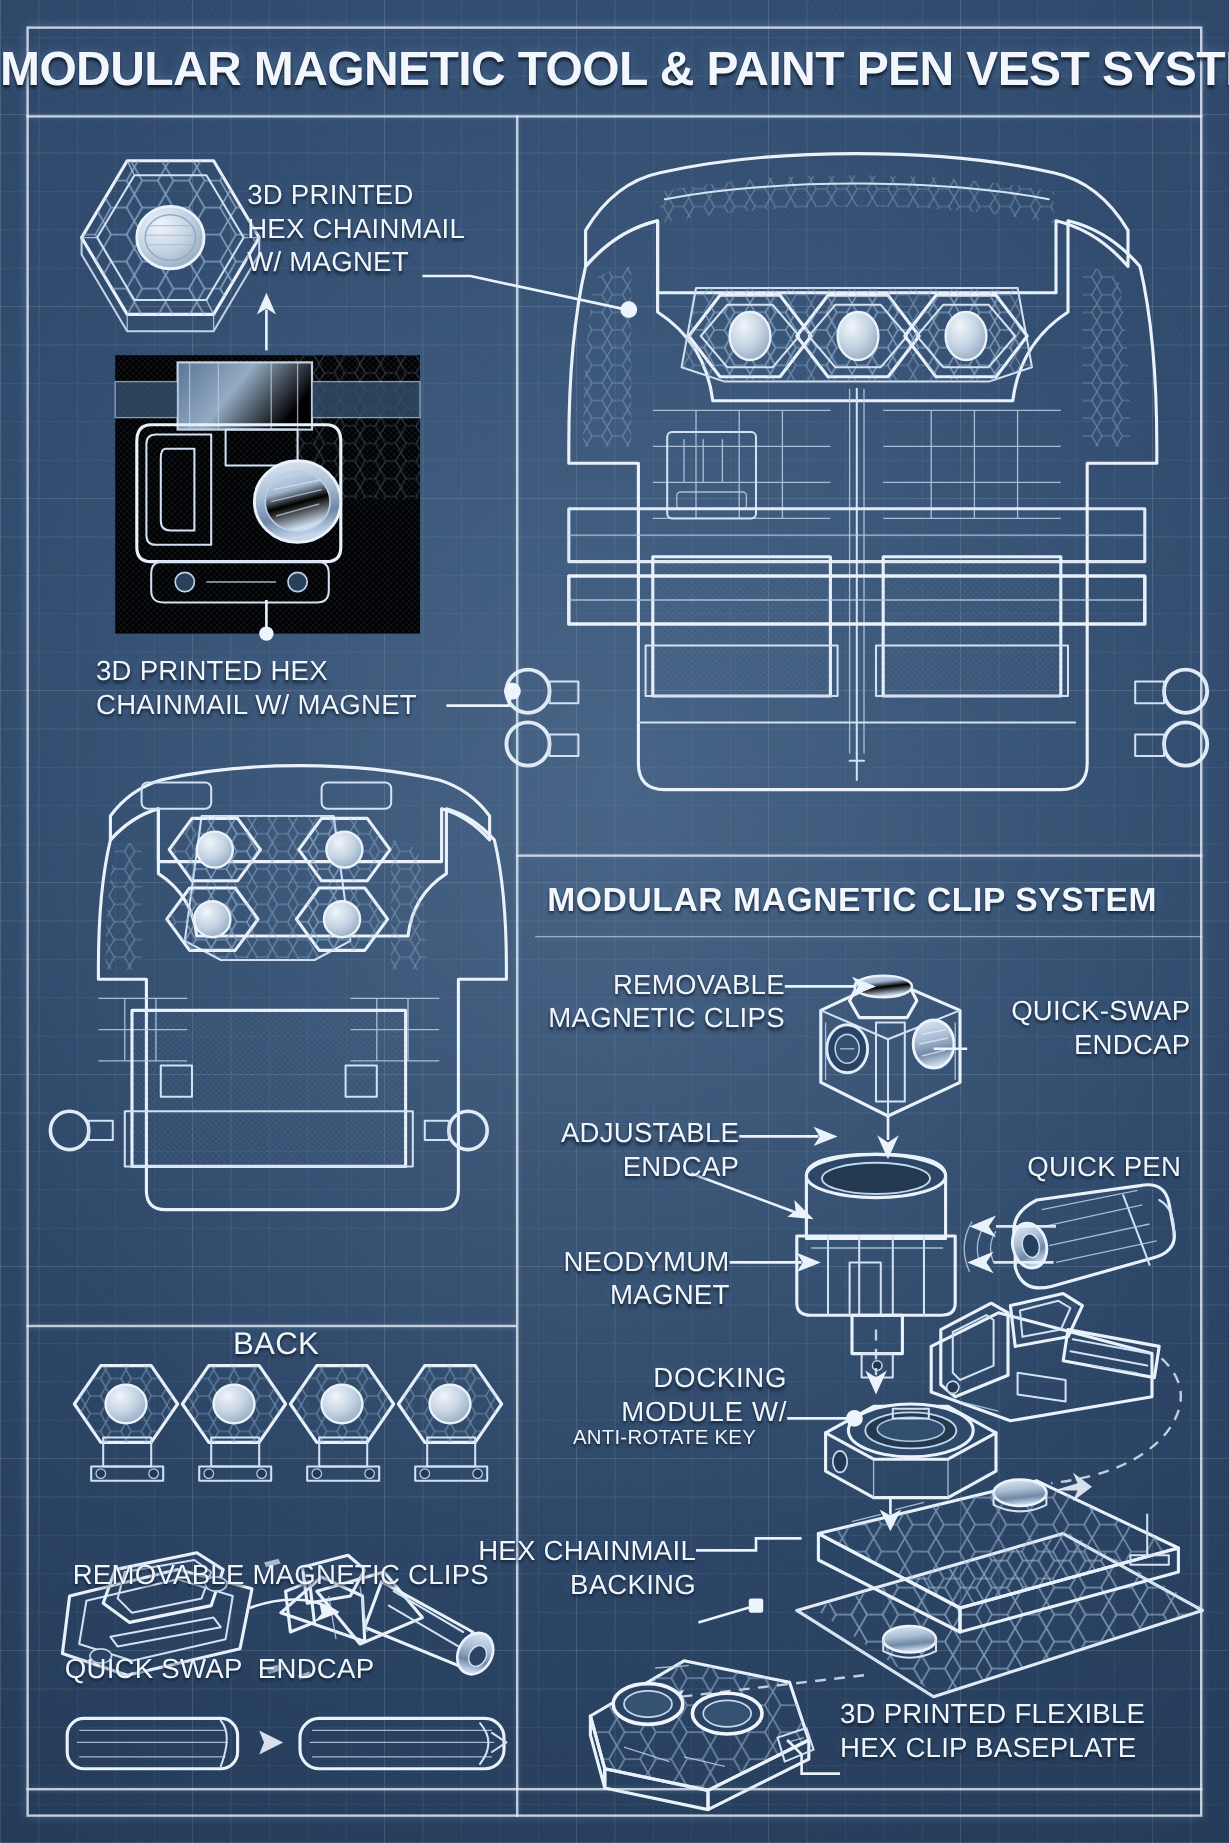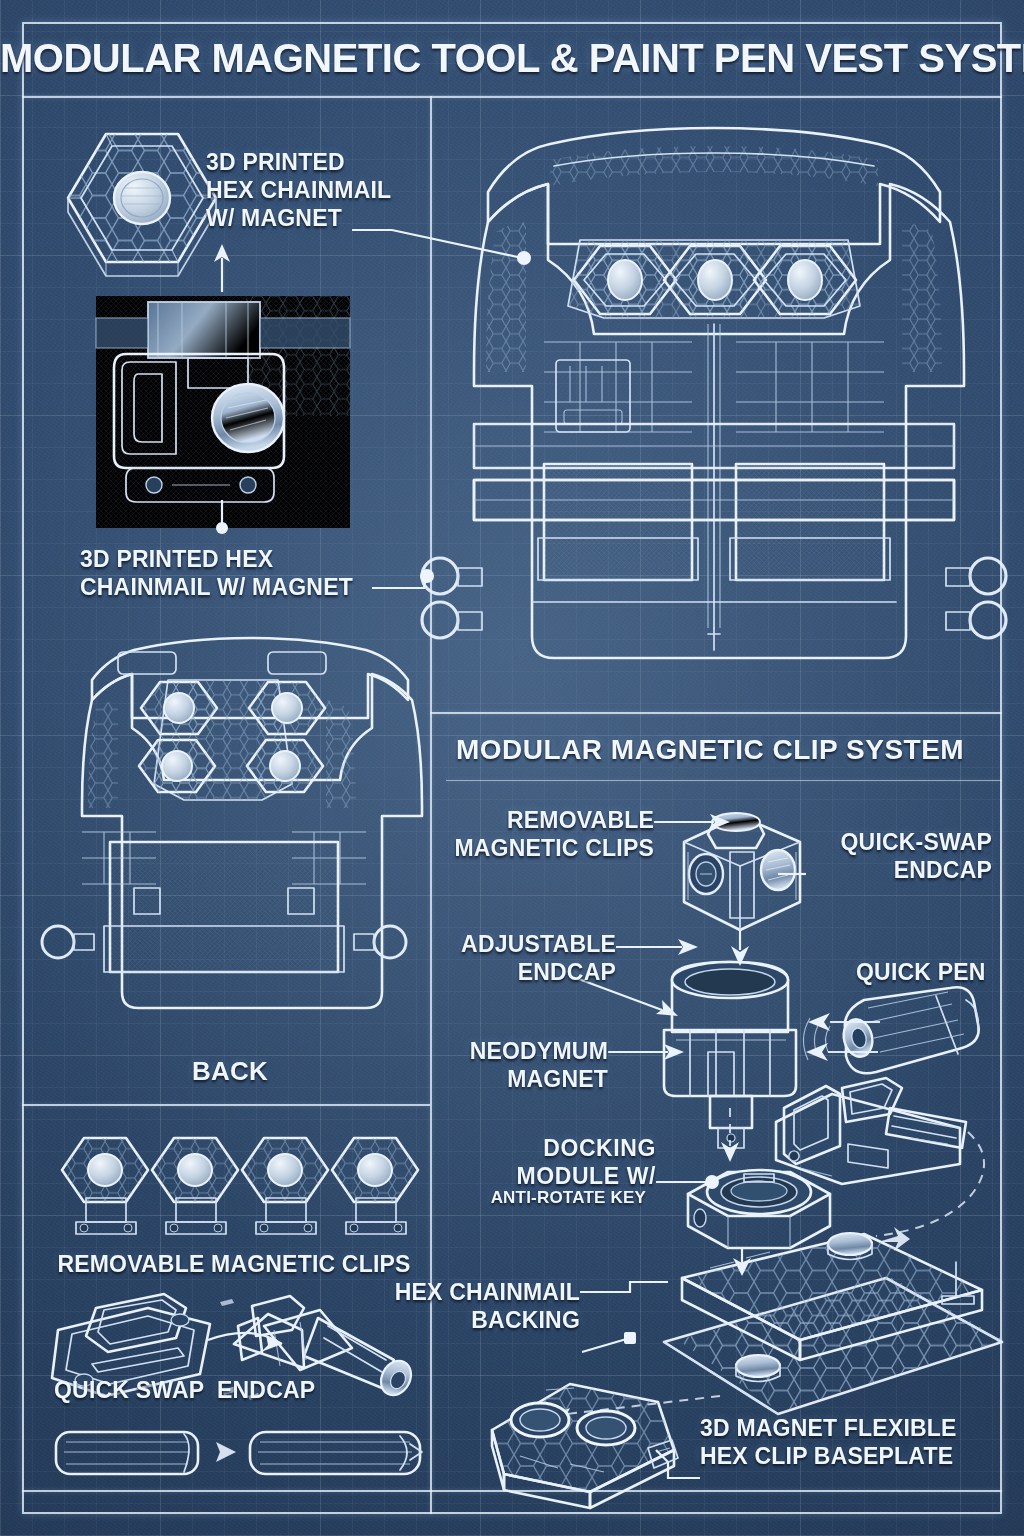--- a/index.html
+++ b/index.html
@@ -47,26 +47,26 @@
     font-weight:bold; letter-spacing:0.5px; white-space:pre;
     text-shadow:0 2px 3px rgba(6,14,28,0.85), 0 0 10px rgba(150,190,240,0.30);
   }
   #main-title{
     left:0; right:0; top:36px; text-align:center;
     font-size:40px; letter-spacing:-0.5px;
   }
   #clip-system-title{ left:456px; top:734px; font-size:28px; }
 
   .lbl{
-    position:absolute; z-index:8; color:#f0f6fd; font-weight:bold;
+    position:absolute; z-index:8; color:#f0f6fd; font-weight:normal;
     font-size:20px; line-height:1.22; white-space:pre; letter-spacing:0.2px;
     text-shadow:0 2px 3px rgba(6,14,28,0.9), 0 0 8px rgba(140,180,235,0.28);
   }
   .lbl.r{ text-align:right; }
-  .lbl.c{ text-align:center; }
+  .lbl.c{ text-align:center;margin-top:48px; }
   .lbl.big{ font-size:23px; }
   .lbl.sm{ font-size:17px; }
 
   
   svg.lead{ position:absolute; left:0; top:0; width:1024px; height:1536px; z-index:7; pointer-events:none; }
   .ld{ stroke:#eaf2fc; stroke-width:2.2; fill:none; }
   .ld-d{ stroke:#dce8f7; stroke-width:2; fill:none; stroke-dasharray:9 7; opacity:.85; }
   .dot{ fill:#eef4fd; }
   .ahead{ fill:#eaf2fc; }
 
@@ -575,19 +575,19 @@
   <div class="lbl big" style="left:54px;top:1376px;">QUICK SWAP  ENDCAP</div>
   <div class="lbl big" style="left:812px;top:828px;width:180px;text-align:right;">QUICK-SWAP
 ENDCAP</div>
   <div class="lbl big r" style="left:356px;top:930px;width:260px;text-align:right;">ADJUSTABLE
 ENDCAP</div>
   <div class="lbl big" style="left:856px;top:958px;">QUICK PEN</div>
   <div class="lbl big r" style="left:348px;top:1037px;width:260px;">NEODYMUM
 MAGNET</div>
   <div class="lbl big r" style="left:396px;top:1134px;width:260px;letter-spacing:0.6px;">DOCKING
 MODULE W/</div>
-  <div class="lbl sm r" style="left:396px;top:1188px;width:234px;margin-left:16px;">ANTI-ROTATE KEY</div>
+  <div class="lbl sm r" style="left:396px;top:1188px;width:234px;">ANTI-ROTATE KEY</div>
   <div class="lbl big r" style="left:328px;top:1278px;width:252px;">HEX CHAINMAIL
 BACKING</div>
-  <div class="lbl big" style="left:700px;top:1414px;width:304px;text-align:left;">3D MAGNET FLEXIBLE
+  <div class="lbl big" style="left:700px;top:1414px;width:304px;text-align:left;">3D PRINTED FLEXIBLE
 HEX CLIP BASEPLATE</div>
 
 </div>
 
 </body></html>

